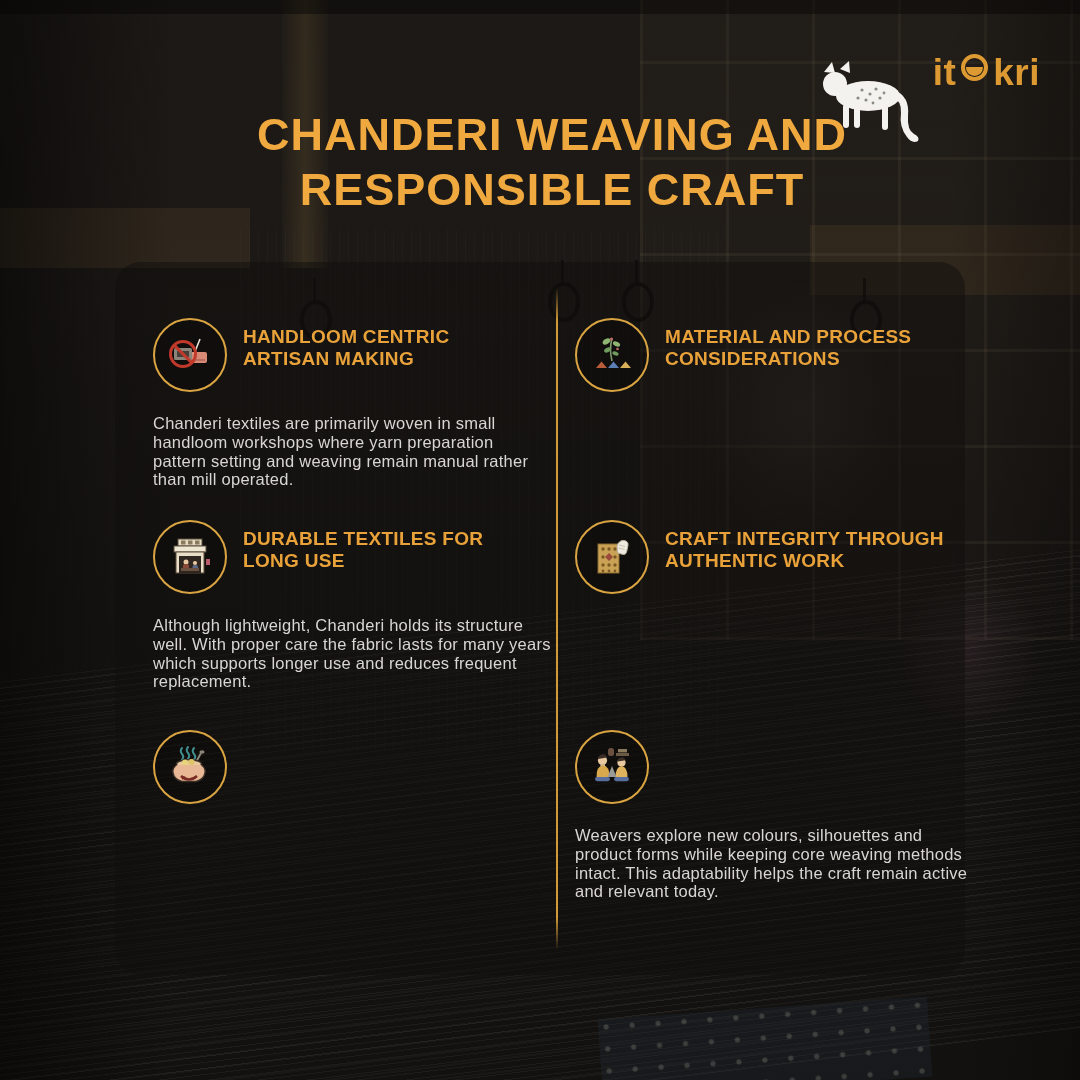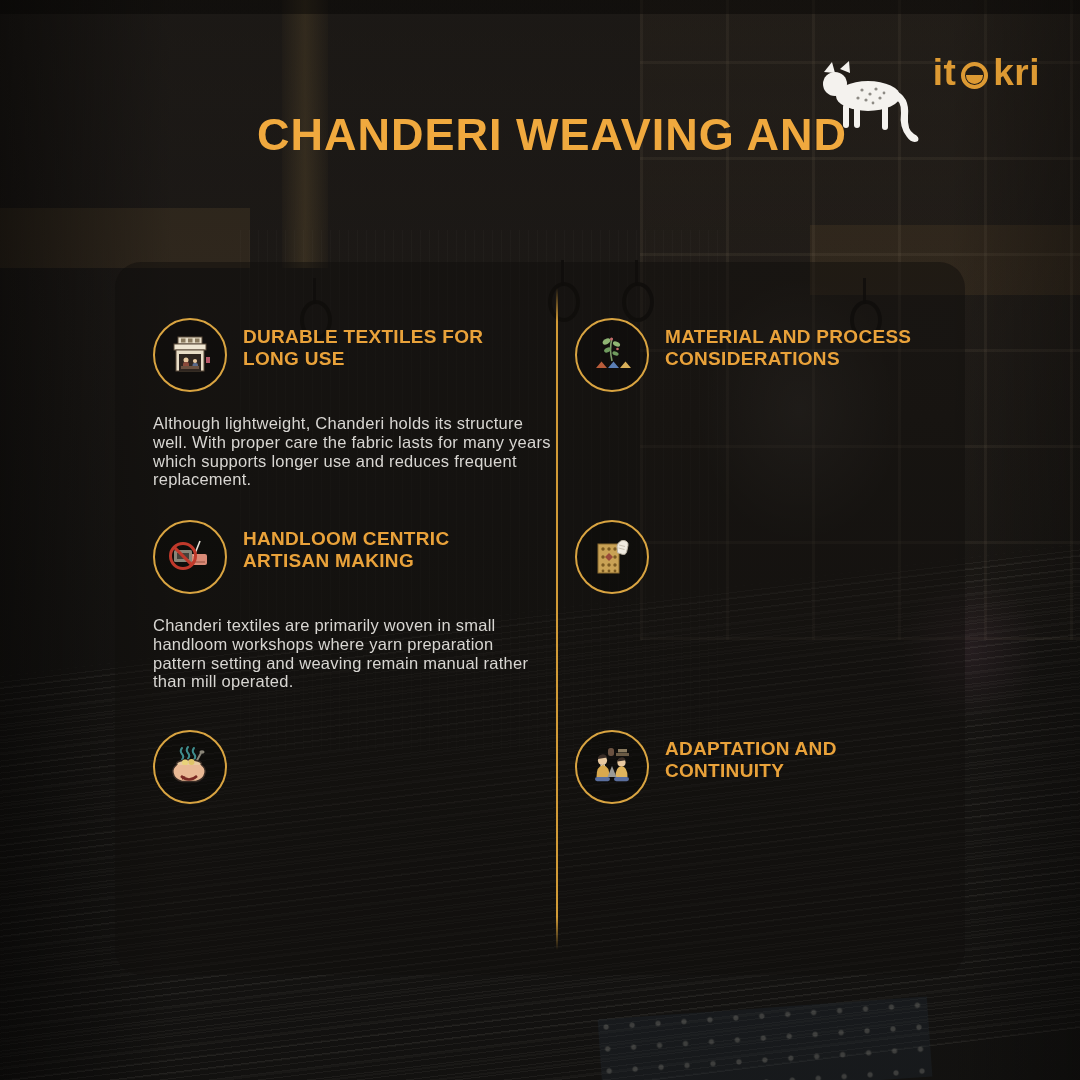--- a/index.html
+++ b/index.html
@@ -30,21 +30,21 @@
   .bg-fabric-blue{left:600px;top:1008px;width:330px;height:80px;transform:rotate(-4deg);opacity:.65;
     background-color:rgba(58,78,100,.45);
     background-image:radial-gradient(circle at 8px 8px,rgba(235,235,225,.55) 2px,transparent 3.2px);
     background-size:26px 22px;}
   .bg-topbar{left:0;top:0;width:1080px;height:14px;background:rgba(0,0,0,.45);}
   .bg-overlay{inset:0;background:linear-gradient(180deg,rgba(10,8,6,.48),rgba(10,8,6,.36) 30%,rgba(8,7,6,.46) 100%);}
   .hook{position:absolute;width:24px;height:32px;border:4px solid rgba(16,14,12,.85);border-radius:50%;}
   .hook::before{content:"";position:absolute;left:9px;top:-26px;width:3px;height:26px;background:rgba(16,14,12,.8);}
   
   .brand-logo{position:absolute;top:52px;right:40px;color:#dd9a33;font-weight:700;
-    font-size:37px;letter-spacing:.5px;display:flex;align-items:center;gap:4px;}
+    font-size:37px;letter-spacing:.5px;display:flex;gap:4px;}
   .o-ball{position:relative;display:inline-block;width:19px;height:19px;border:4px solid #dd9a33;
     border-radius:50%;margin:0 1px;top:2px;}
   .o-ball::after{content:"";position:absolute;left:1px;right:1px;bottom:1px;height:46%;
     background:#dd9a33;border-radius:0 0 9px 9px;}
   .cat{position:absolute;top:58px;right:148px;width:122px;height:88px;}
   
   .title{position:absolute;left:0;top:96px;width:1080px;margin:12px;text-align:center;
     color:#f0a93e;font-size:45px;font-weight:800;letter-spacing:1px;line-height:1.22;}
   
   .panel{position:absolute;left:115px;top:262px;width:850px;height:713px;
@@ -110,26 +110,45 @@
         <circle cx="74" cy="35" r="1.4"></circle>
     </g>
   </svg>
   <div class="brand-logo">
       <span>it</span>
       <span class="o-ball"></span>
       <span>kri</span>
     </div>
 
   <h1 class="title"><span>CHANDERI WEAVING AND</span><br>
-    </h1>
+    <span>RESPONSIBLE CRAFT</span></h1>
 
   <div class="panel">
     <div class="divider"></div>
 
     <div class="col col-left">
+
+      <section class="card">
+        <div class="card-head">
+          <div class="icon-circle">
+            <svg width="48" height="48" viewBox="0 0 48 48">
+              <rect x="24" y="21" width="17" height="11" rx="2" fill="#d98a77"></rect>
+              <path d="M34 8 L28 23" stroke="#e8e4da" stroke-width="1.6"></path>
+              <path d="M25 29 h14" stroke="#a8614f" stroke-width="1.4"></path>
+              <rect x="8" y="17" width="18" height="12" rx="1.5" fill="#8a8578"></rect>
+              <rect x="11" y="20" width="12" height="6" fill="#45413a"></rect>
+              <circle cx="17" cy="23" r="12.5" fill="none" stroke="#c0392b" stroke-width="3"></circle>
+              <line x1="8.4" y1="14.4" x2="25.6" y2="31.6" stroke="#c0392b" stroke-width="3"></line>
+            </svg>
+          </div>
+          <h2 class="card-title">HANDLOOM CENTRIC
+ARTISAN MAKING</h2>
+        </div>
+        <p class="card-body">Chanderi textiles are primarily woven in small handloom workshops where yarn preparation pattern setting and weaving remain manual rather than mill operated.</p>
+      </section>
 
       <section class="card">
         <div class="card-head">
           <div class="icon-circle">
             <svg width="48" height="48" viewBox="0 0 48 48">
               <rect x="12" y="6" width="24" height="7" fill="#e6dcc6" stroke="#5a4a3a"></rect>
               <rect x="15" y="7.5" width="4.5" height="4" fill="#8a7a5e"></rect>
               <rect x="22" y="7.5" width="4.5" height="4" fill="#8a7a5e"></rect>
               <rect x="29" y="7.5" width="4.5" height="4" fill="#8a7a5e"></rect>
               <rect x="8" y="13" width="32" height="6" fill="#efe6d2" stroke="#5a4a3a"></rect>
@@ -140,39 +159,20 @@
               <circle cx="29" cy="30" r="2.1" fill="#e8c9a0"></circle>
               <rect x="26.5" y="32" width="5.5" height="6" rx="2" fill="#5a6a8a"></rect>
               <rect x="15" y="35" width="18" height="3" fill="#6a5140"></rect>
               <rect x="40" y="26" width="4" height="6" fill="#b85a6a"></rect>
             </svg>
           </div>
           <h2 class="card-title">DURABLE TEXTILES FOR
 LONG USE</h2>
         </div>
         <p class="card-body">Although lightweight, Chanderi holds its structure well. With proper care the fabric lasts for many years which supports longer use and reduces frequent replacement.</p>
-      </section>
-
-      <section class="card">
-        <div class="card-head">
-          <div class="icon-circle">
-            <svg width="48" height="48" viewBox="0 0 48 48">
-              <rect x="24" y="21" width="17" height="11" rx="2" fill="#d98a77"></rect>
-              <path d="M34 8 L28 23" stroke="#e8e4da" stroke-width="1.6"></path>
-              <path d="M25 29 h14" stroke="#a8614f" stroke-width="1.4"></path>
-              <rect x="8" y="17" width="18" height="12" rx="1.5" fill="#8a8578"></rect>
-              <rect x="11" y="20" width="12" height="6" fill="#45413a"></rect>
-              <circle cx="17" cy="23" r="12.5" fill="none" stroke="#c0392b" stroke-width="3"></circle>
-              <line x1="8.4" y1="14.4" x2="25.6" y2="31.6" stroke="#c0392b" stroke-width="3"></line>
-            </svg>
-          </div>
-          <h2 class="card-title">HANDLOOM CENTRIC
-ARTISAN MAKING</h2>
-        </div>
-        <p class="card-body">Chanderi textiles are primarily woven in small handloom workshops where yarn preparation pattern setting and weaving remain manual rather than mill operated.</p>
       </section>
 
       <section class="card">
         <div class="card-head">
           <div class="icon-circle">
             <svg width="48" height="48" viewBox="0 0 48 48">
               <path d="M16 5 q-2.5 3 0 6 q2.5 3 0 5.5" stroke="#3f8d8d" stroke-width="2" fill="none" stroke-linecap="round"></path>
               <path d="M22 4 q-2.5 3 0 6 q2.5 3 0 5.5" stroke="#3f8d8d" stroke-width="2" fill="none" stroke-linecap="round"></path>
               <path d="M28 5 q-2.5 3 0 6 q2.5 3 0 5.5" stroke="#3f8d8d" stroke-width="2" fill="none" stroke-linecap="round"></path>
               <line x1="35" y1="10" x2="29" y2="21" stroke="#8a8578" stroke-width="2"></line>
@@ -229,20 +229,22 @@
                   <circle cx="27" cy="32" r="1.7"></circle>
                 <circle cx="15" cy="38" r="1.4"></circle>
                   <circle cx="21" cy="38" r="1.4"></circle>
                   <circle cx="27" cy="38" r="1.4"></circle>
               </g>
               <path d="M21 20 l4 4 -4 4 -4 -4 z" fill="#9a4a3a"></path>
               <path d="M29 13 q2 -6 7 -5.5 q4.6 .8 4 5 l-1.4 6.5 q-.8 3.2 -4 2.4 l-5 -1.6 z" fill="#efeae0" stroke="#b8b0a0" stroke-width="1"></path>
               <path d="M31 12 l6 1.5 M30.5 15 l6 1.5" stroke="#c8c0b0" stroke-width="1"></path>
             </svg>
           </div>
+          <h2 class="card-title">CRAFT INTEGRITY THROUGH
+AUTHENTIC WORK</h2>
         </div>
       </section>
 
       <section class="card">
         <div class="card-head">
           <div class="icon-circle">
             <svg width="48" height="48" viewBox="0 0 48 48">
               <rect x="28" y="10" width="13" height="3" fill="#6a5a44"></rect>
               <rect x="30" y="6" width="9" height="3.4" fill="#8a7a5e"></rect>
               <rect x="20" y="5" width="6" height="8" rx="2.5" fill="#6a5140"></rect>
@@ -251,21 +253,20 @@
               <path d="M12.5 21 q2 2.4 4.5 0 l0 2 -4.5 0 z" fill="#d8d4cc"></path>
               <path d="M8.5 34 q0 -11 6.5 -12 q6.5 1 6.5 12 z" fill="#d9a94e"></path>
               <circle cx="33.5" cy="19.5" r="4.1" fill="#e8c9a0"></circle>
               <path d="M29.6 18.4 a4.1 4.1 0 0 1 8 -1.2 z" fill="#3a2d26"></path>
               <path d="M27.5 34 q0 -10 6 -11 q6 1 6 11 z" fill="#e0b45c"></path>
               <path d="M19.5 34 l4.5 -11 4.5 11 z" fill="#9a9a96"></path>
               <rect x="7" y="34" width="15" height="4.2" rx="2.1" fill="#5b6f9e"></rect>
               <rect x="26" y="34" width="15" height="4.2" rx="2.1" fill="#5b6f9e"></rect>
             </svg>
           </div>
-          <h2 class="card-title">ADAPTATION AND
-CONTINUITY</h2>
-        </div>
+        </div>
+        <p class="card-body">Weavers explore new colours, silhouettes and product forms while keeping core weaving methods intact. This adaptability helps the craft remain active and relevant today.</p>
       </section>
 
     </div>
   </div>
 
 </div>
 
 </body></html>

